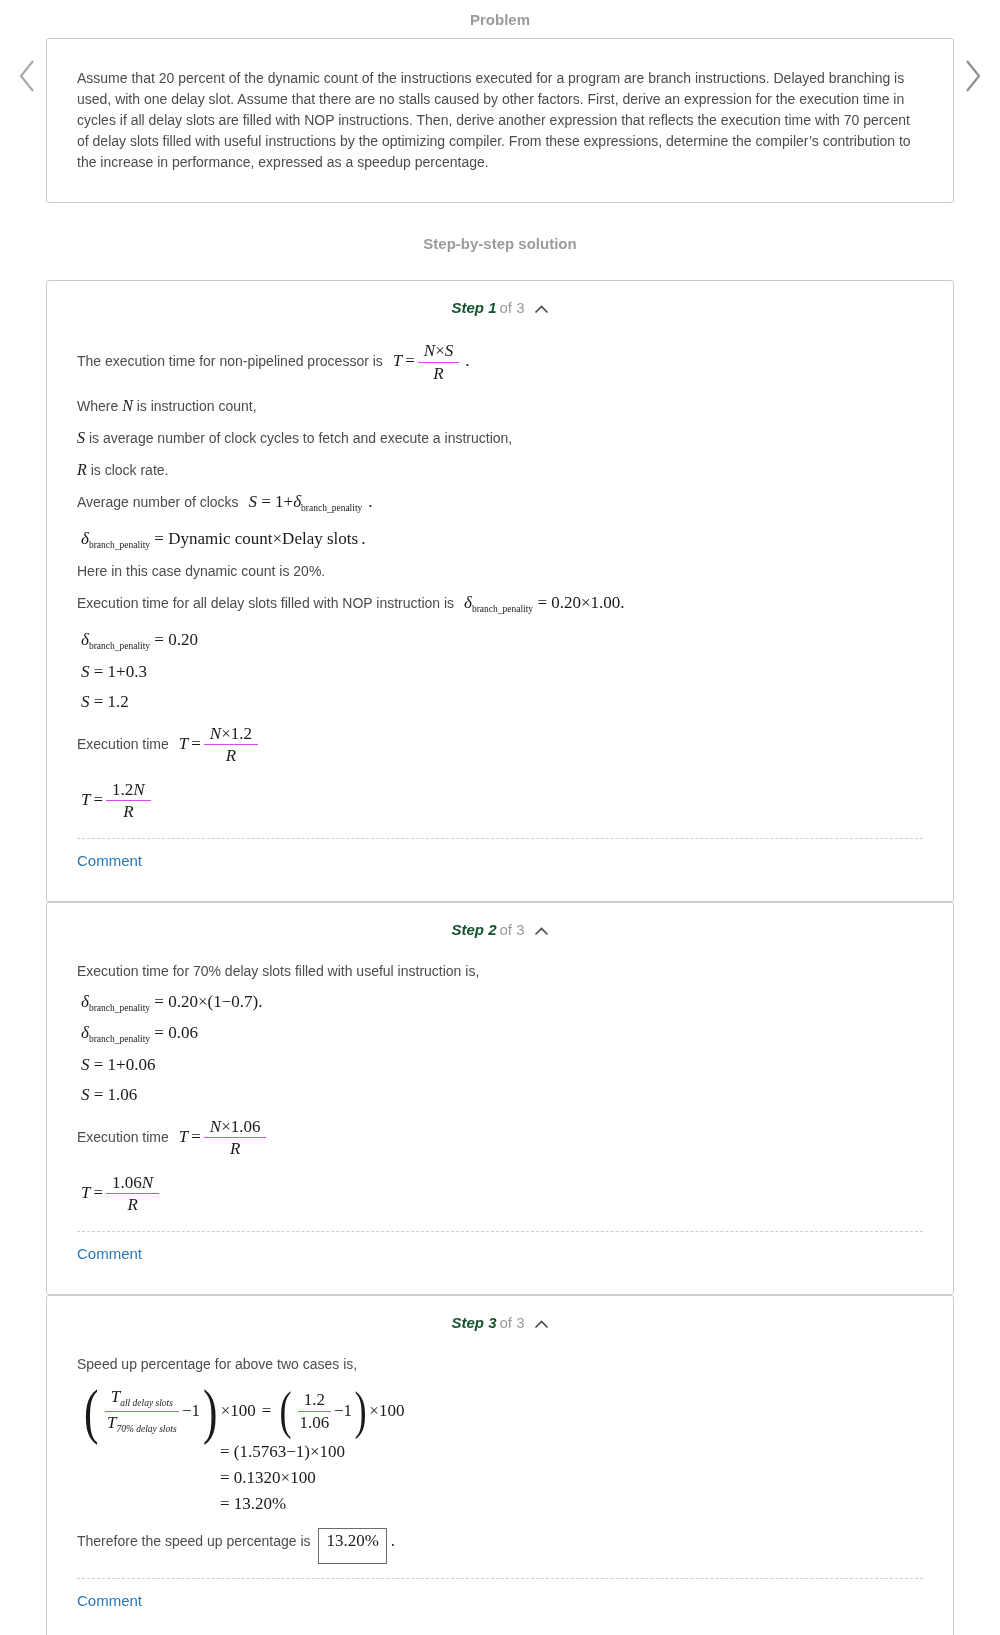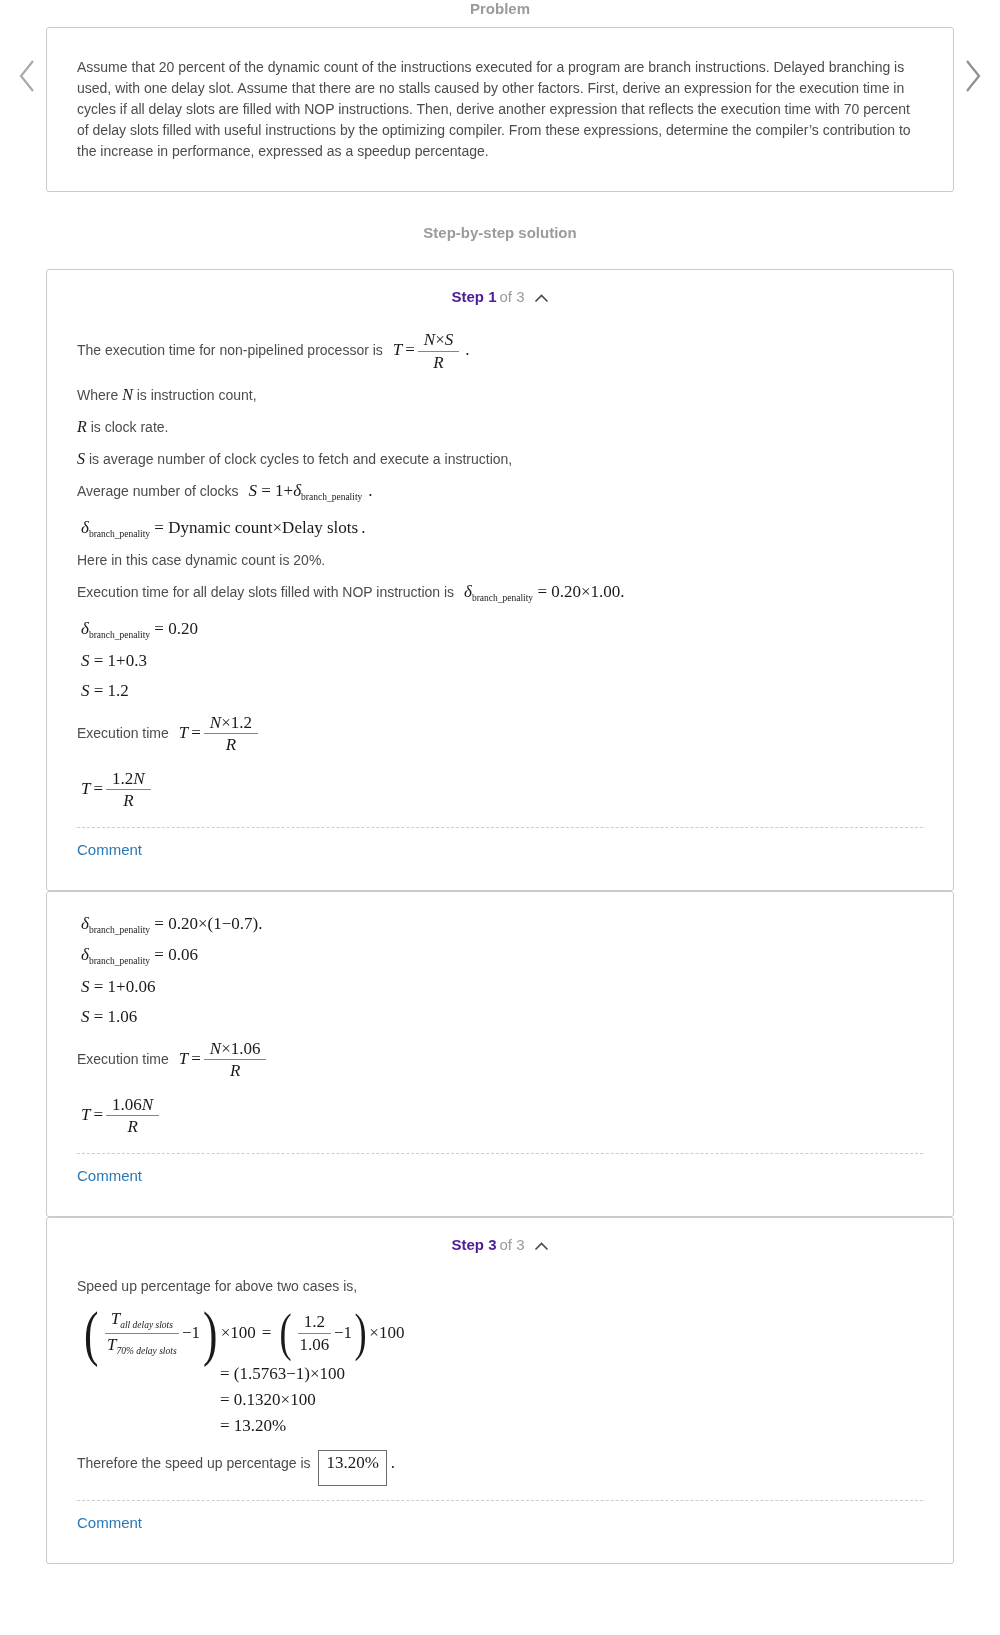--- a/index.html
+++ b/index.html
@@ -4,37 +4,37 @@
 <style>
   * { box-sizing: border-box; margin: 0; padding: 0; }
   html,body { background:#fff; }
   body {
     width: 1000px; min-height: 1635px; position: relative;
     font-family: "Liberation Sans", sans-serif; color:#4a4a4a;
   }
   .section-title {
     text-align:center; font-weight:bold; font-size:15px; color:#9b9b9b;
   }
-  .problem-title { }
+  .problem-title { padding-top:11px; }
   .solution-title { margin:32px 0 28px; }
   .card {
     margin:0 46px; border:1px solid #cbcbcb; border-radius:3px; background:#fff;
   }
   .problem-card { margin-top:10px; padding:29px 30px; }
   .problem-card p { font-size:14px; line-height:21px; color:#4c4c4c; }
   .nav-arrow {
     position:absolute; top:58px; cursor:pointer; background:none; border:none; padding:0;
   }
   .nav-left { left:16px; }
   .nav-right { right:16px; }
 
   .step-card { padding:0 0 0; margin-bottom:0; }
   .step-card + .step-card { margin-top:0; }
   .step-header { text-align:center; padding:18px 0 0; font-size:15px; }
-  .step-label { font-weight:bold; color:#4c1d95; }
+  .step-label { font-weight:bold; color:#14532d;font-style:italic; }
   .step-of { color:#9b9b9b; margin-left:3px; }
   .collapse-btn { background:none; border:none; cursor:pointer; margin-left:9px; vertical-align:-1px; padding:0; }
 
   .step-content { padding:22px 30px 0; }
   .trow { font-size:14px; color:#4c4c4c; line-height:21px; margin-bottom:10px; }
   .mrow { margin-bottom:10px; padding-left:4px; }
   .math, .mrow { font-family:"Liberation Serif", serif; font-size:17px; color:#1a1a1a; }
   .mi { font-family:"Liberation Serif", serif; font-style:italic; font-size:16px; color:#1a1a1a; }
   .math .mi, .mrow .mi { font-size:17px; }
   .mrow sub, .math sub { font-size:9.5px; font-family:"Liberation Serif", serif; }
@@ -98,22 +98,22 @@
           </svg></span></button>
   </div>
   <div class="step-content">
 
     <div class="trow frow">
       <span>The execution time for non-pipelined processor is</span>
       <span class="math gap"><i class="mi">T</i><span class="sgap">=</span><span class="frac"><span class="fnum"><i class="mi">N</i><span>×</span><i class="mi">S</i></span><span class="fden"><i class="mi">R</i></span></span><span class="sgap">.</span></span>
     </div>
 
     <p class="trow"><span>Where </span><i class="mi">N</i><span> is instruction count,</span></p>
+    <p class="trow"><i class="mi">S</i><span> is average number of clock cycles to fetch and execute a instruction,</span></p>
     <p class="trow"><i class="mi">R</i><span> is clock rate.</span></p>
-    <p class="trow"><i class="mi">S</i><span> is average number of clock cycles to fetch and execute a instruction,</span></p>
 
     <p class="trow">
       <span>Average number of clocks</span>
       <span class="math gap"><i class="mi">S</i> <span>= 1+</span><i class="mi">δ</i><sub>branch_penality</sub><span class="gap">.</span></span>
     </p>
 
     <p class="mrow"><i class="mi">δ</i><sub>branch_penality</sub> <span>= Dynamic count×Delay slots</span><span class="sgap">.</span></p>
 
     <p class="trow"><span>Here in this case dynamic count is 20%.</span></p>
 
@@ -134,22 +134,28 @@
     <div class="mrow frow">
       <span class="math"><i class="mi">T</i><span class="sgap">=</span><span class="frac"><span class="fnum"><span>1.2</span><i class="mi">N</i></span><span class="fden"><i class="mi">R</i></span></span></span>
     </div>
 
   </div>
   <hr class="divider">
   <a class="comment-link">Comment</a>
 </section>
 
 <section class="card step-card">
+  <div class="step-header">
+    <span class="step-label">Step 2</span><span class="step-of">of 3</span><button class="collapse-btn" aria-label="collapse"><span class="inline-svg"><svg width="15" height="9" viewBox="0 0 15 9">
+            <polyline points="1.5,7.5 7.5,1.5 13.5,7.5" fill="none" stroke="#4a4a4a" stroke-width="1.6"></polyline>
+          </svg></span></button>
+  </div>
   <div class="step-content">
 
+    <p class="trow"><span>Execution time for 70% delay slots filled with useful instruction is,</span></p>
 
     <p class="mrow"><i class="mi">δ</i><sub>branch_penality</sub> <span>= 0.20×(1−0.7).</span></p>
     <p class="mrow"><i class="mi">δ</i><sub>branch_penality</sub> <span>= 0.06</span></p>
     <p class="mrow"><i class="mi">S</i> <span>= 1+0.06</span></p>
     <p class="mrow"><i class="mi">S</i> <span>= 1.06</span></p>
 
     <div class="trow frow">
       <span>Execution time</span>
       <span class="math gap"><i class="mi">T</i><span class="sgap">=</span><span class="frac"><span class="fnum"><i class="mi">N</i><span>×</span><span>1.06</span></span><span class="fden"><i class="mi">R</i></span></span></span>
     </div>

